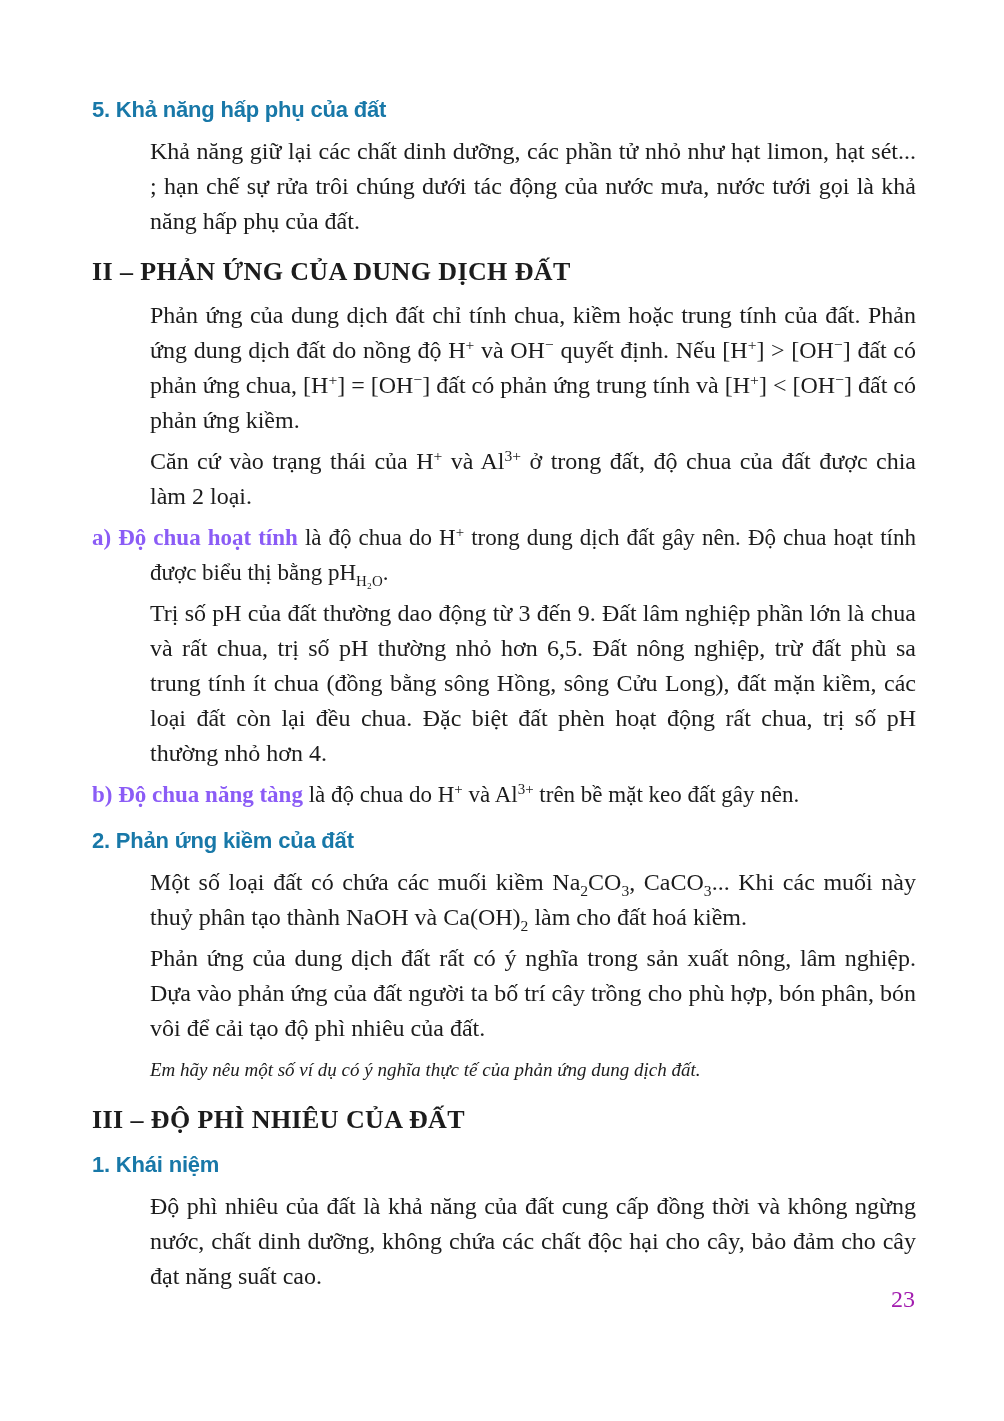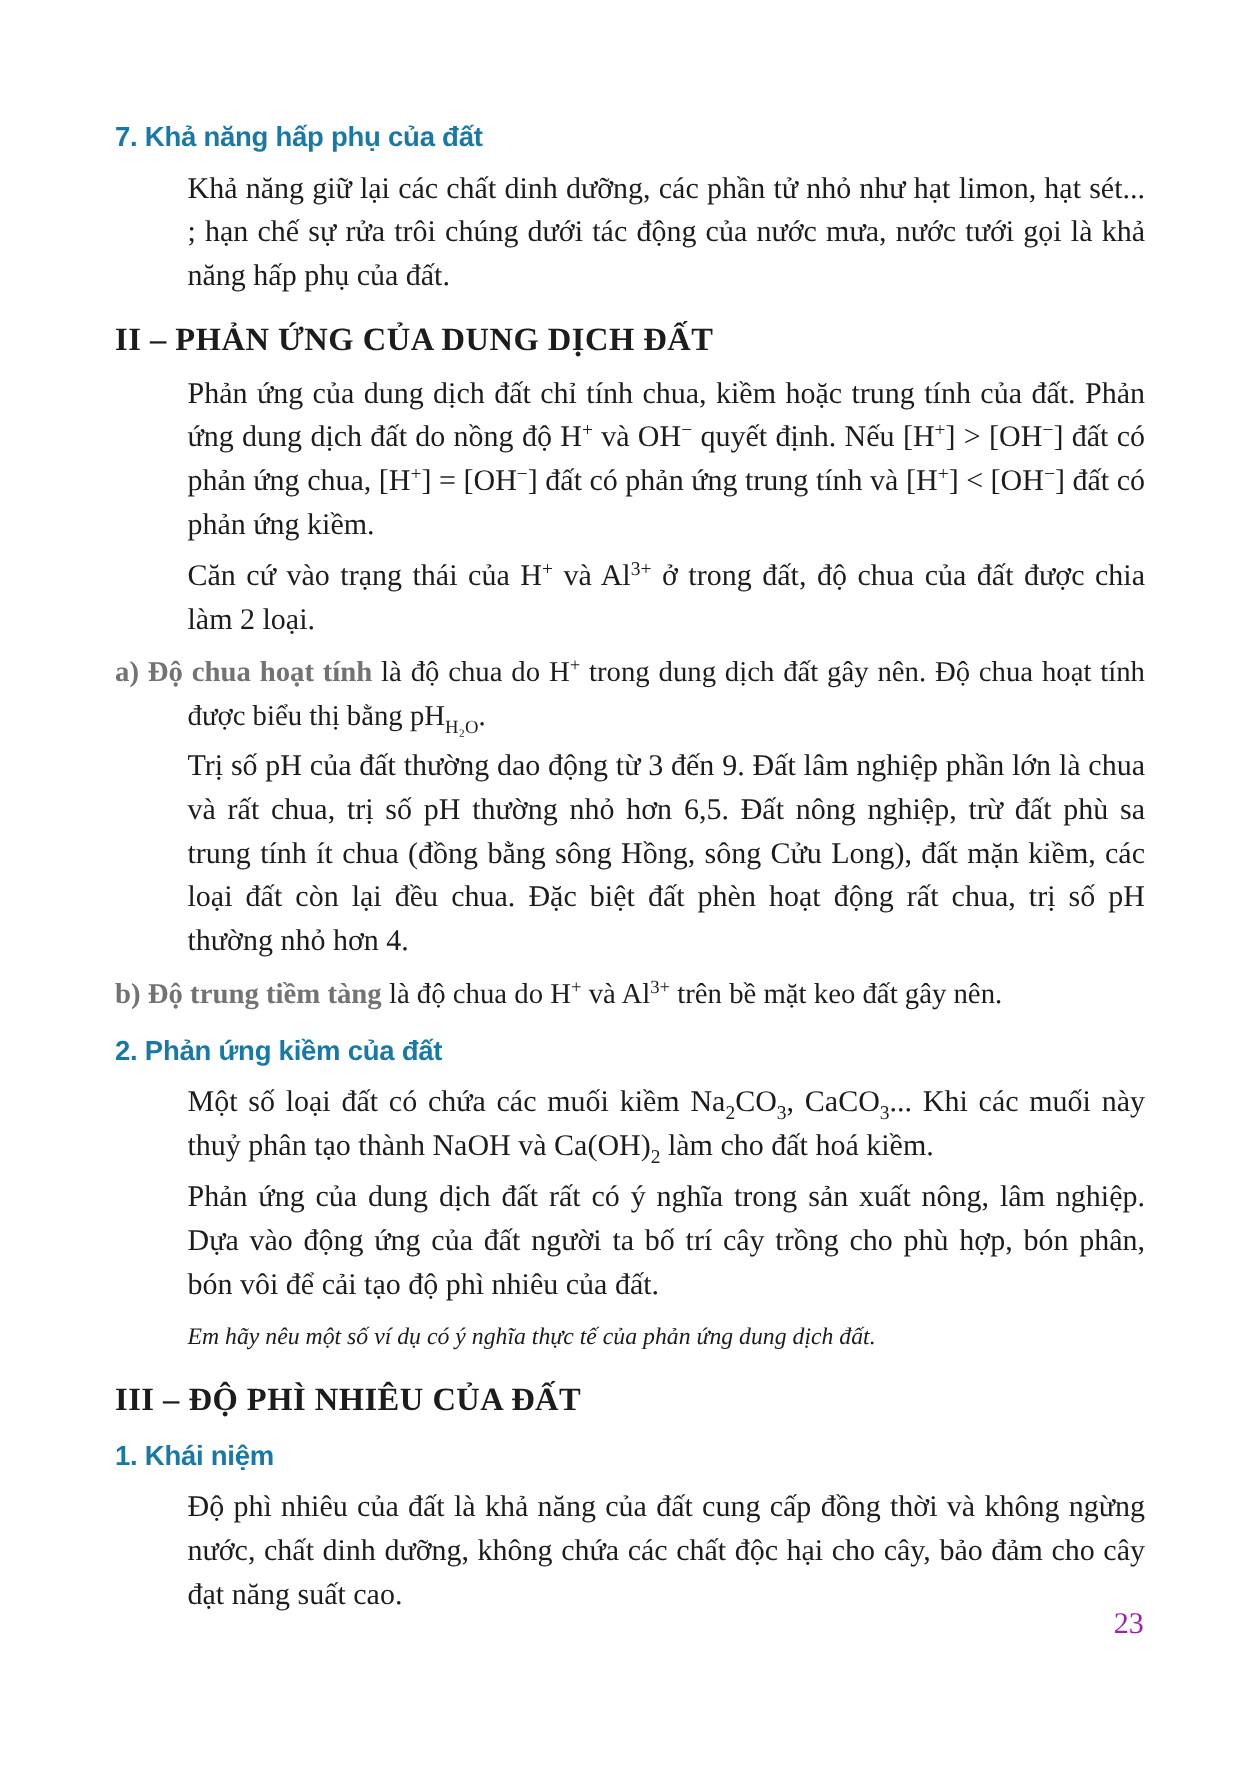--- a/index.html
+++ b/index.html
@@ -65,58 +65,58 @@
     line-height: 0;
     vertical-align: 8px;
   }
   .para sub, .para-hang sub {
     font-size: 65%;
     line-height: 0;
     vertical-align: -6px;
   }
   .lead {
     font-weight: bold;
-    color: #737373;
+    color: #8b5cf6;
     margin-top: 25px;
   }
   .page-number {
     position: absolute;
     top: 1286px;
     right: 89px;
     font-size: 24px;
     color: #a21caf;
   }
 </style>
 </head>
 <body>
 
 <main class="page-body">
 
-  <h3 class="h-sans">7. Khả năng hấp phụ của đất</h3>
+  <h3 class="h-sans">5. Khả năng hấp phụ của đất</h3>
 
   <p class="para">Khả năng giữ lại các chất dinh dưỡng, các phần tử nhỏ như hạt limon, hạt sét... ; hạn chế sự rửa trôi chúng dưới tác động của nước mưa, nước tưới gọi là khả năng hấp phụ của đất.</p>
 
   <h2 class="h-roman">II – PHẢN ỨNG CỦA DUNG DỊCH ĐẤT</h2>
 
   <p class="para">Phản ứng của dung dịch đất chỉ tính chua, kiềm hoặc trung tính của đất. Phản ứng dung dịch đất do nồng độ H<sup>+</sup> và OH<sup>−</sup> quyết định. Nếu [H<sup>+</sup>] &gt; [OH<sup>−</sup>] đất có phản ứng chua, [H<sup>+</sup>] = [OH<sup>−</sup>] đất có phản ứng trung tính và [H<sup>+</sup>] &lt; [OH<sup>−</sup>] đất có phản ứng kiềm.</p>
 
 
   <p class="para">Căn cứ vào trạng thái của H<sup>+</sup> và Al<sup>3+</sup> ở trong đất, độ chua của đất được chia làm 2 loại.</p>
 
   <p class="para-hang"><span class="lead">a) Độ chua hoạt tính</span> là độ chua do H<sup>+</sup> trong dung dịch đất gây nên. Độ chua hoạt tính được biểu thị bằng pH<sub>H₂O</sub>.</p>
 
   <p class="para">Trị số pH của đất thường dao động từ 3 đến 9. Đất lâm nghiệp phần lớn là chua và rất chua, trị số pH thường nhỏ hơn 6,5. Đất nông nghiệp, trừ đất phù sa trung tính ít chua (đồng bằng sông Hồng, sông Cửu Long), đất mặn kiềm, các loại đất còn lại đều chua. Đặc biệt đất phèn hoạt động rất chua, trị số pH thường nhỏ hơn 4.</p>
 
-  <p class="para-hang"><span class="lead">b) Độ trung tiềm tàng</span> là độ chua do H<sup>+</sup> và Al<sup>3+</sup> trên bề mặt keo đất gây nên.</p>
+  <p class="para-hang"><span class="lead">b) Độ chua năng tàng</span> là độ chua do H<sup>+</sup> và Al<sup>3+</sup> trên bề mặt keo đất gây nên.</p>
 
   <h3 class="h-sans">2. Phản ứng kiềm của đất</h3>
 
   <p class="para">Một số loại đất có chứa các muối kiềm Na<sub>2</sub>CO<sub>3</sub>, CaCO<sub>3</sub>... Khi các muối này thuỷ phân tạo thành NaOH và Ca(OH)<sub>2</sub> làm cho đất hoá kiềm.</p>
 
-  <p class="para">Phản ứng của dung dịch đất rất có ý nghĩa trong sản xuất nông, lâm nghiệp. Dựa vào động ứng của đất người ta bố trí cây trồng cho phù hợp, bón phân, bón vôi để cải tạo độ phì nhiêu của đất.</p>
+  <p class="para">Phản ứng của dung dịch đất rất có ý nghĩa trong sản xuất nông, lâm nghiệp. Dựa vào phản ứng của đất người ta bố trí cây trồng cho phù hợp, bón phân, bón vôi để cải tạo độ phì nhiêu của đất.</p>
 
   <p class="para-italic">Em hãy nêu một số ví dụ có ý nghĩa thực tế của phản ứng dung dịch đất.</p>
 
   <h2 class="h-roman">III – ĐỘ PHÌ NHIÊU CỦA ĐẤT</h2>
 
   <h3 class="h-sans">1. Khái niệm</h3>
 
   <p class="para">Độ phì nhiêu của đất là khả năng của đất cung cấp đồng thời và không ngừng nước, chất dinh dưỡng, không chứa các chất độc hại cho cây, bảo đảm cho cây đạt năng suất cao.</p>
 
 </main>

